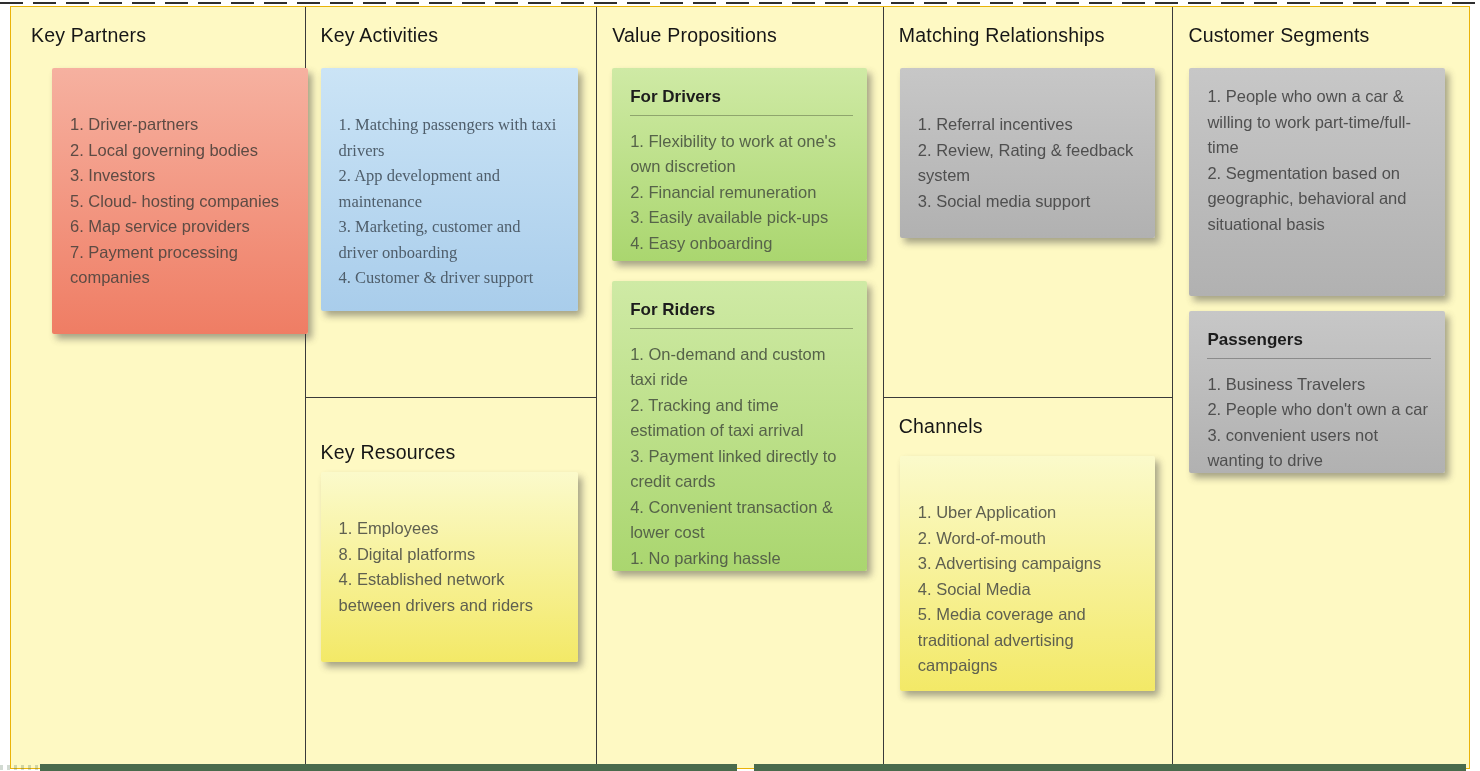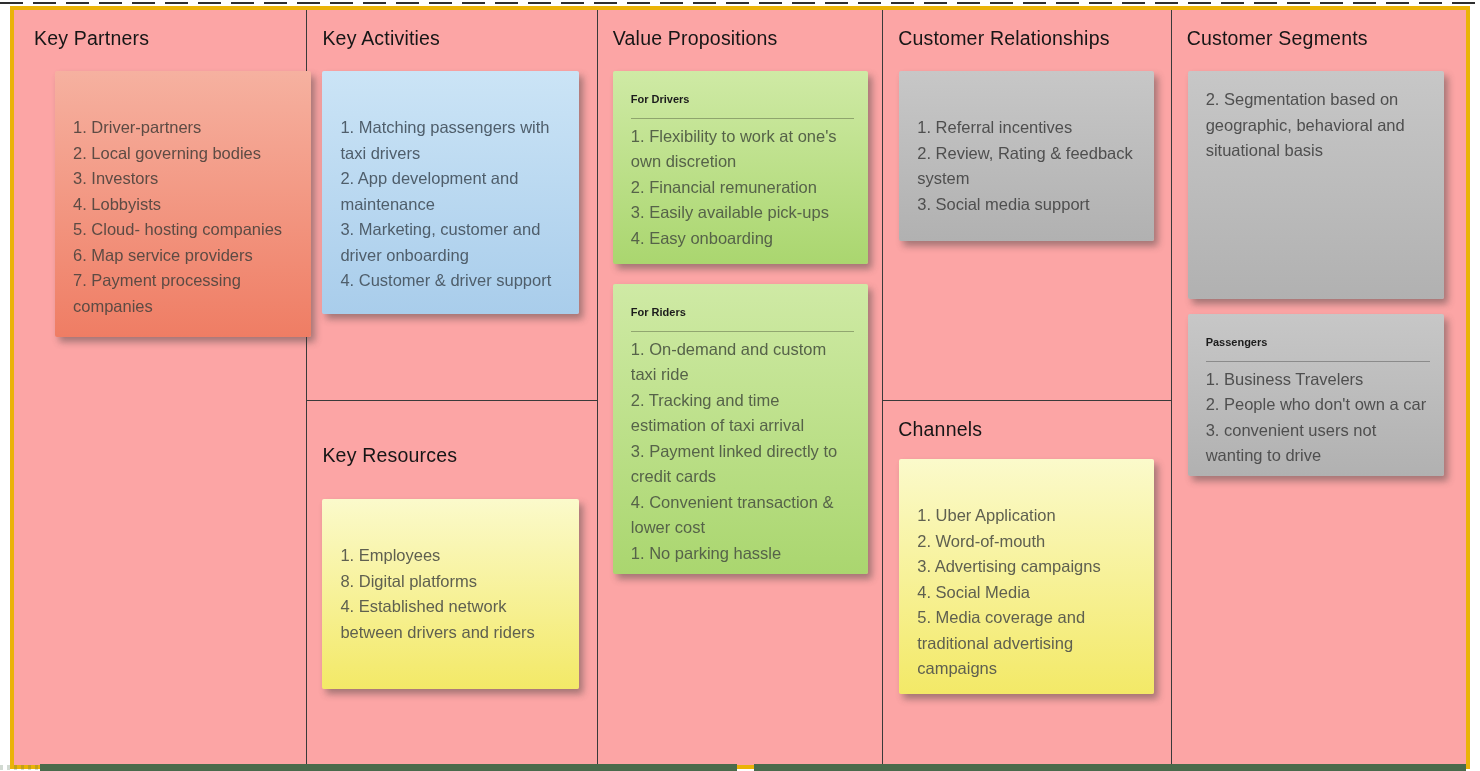--- a/index.html
+++ b/index.html
@@ -4,49 +4,49 @@
 <style>
   * { margin: 0; padding: 0; box-sizing: border-box; }
   html, body { width: 1480px; height: 771px; background: #ffffff; overflow: hidden;
     font-family: "Liberation Sans", sans-serif; }
   .page { position: relative; width: 1480px; height: 771px; background: #fff; }
 
   .top-dashes { position: absolute; left: 0; top: 2px; width: 1480px; height: 2px;
     background: repeating-linear-gradient(90deg, #2e2e2e 0 23px, transparent 23px 33px); }
 
   .grid { position: absolute; left: 10px; top: 6px; width: 1460px; height: 763px;
-    border: 4px solid #eab308; display: flex; background: #fca5a5; }
+    border: 1px solid #eab308; display: flex; background: #fef9c3; }
   .col { position: relative; height: 100%; border-right: 1px solid #3a3a3a; display: flex; flex-direction: column; }
   .col:last-child { border-right: none; }
   .col-1 { width: 295px; } .col-2 { width: 292px; gap: 26px; } .col-3 { width: 287px; }
   .col-4 { width: 290px; } .col-5 { width: 296px; }
   .cell { position: relative; }
   .cell-top { height: 391px; border-bottom: 1px solid #3a3a3a; }
   .cell-bottom { flex: 1; }
   .cell-full { height: 100%; }
 
   .cell-title { position: absolute; left: 20px; top: 17px; font-size: 19.5px; color: #161616; letter-spacing: .2px; }
   .col-2 .cell-title, .col-3 .cell-title, .col-4 .cell-title, .col-5 .cell-title { left: 15px; }
 
   .note { position: absolute; border-radius: 2px; box-shadow: 4px 5px 7px rgba(60,60,60,.45);
     font-size: 16.5px; line-height: 25.5px; padding: 44px 14px 14px 18px; }
   .note-red    { background: linear-gradient(180deg, #f6b1a0, #ef7d64); color: #5d4b44; }
   .note-blue   { background: linear-gradient(180deg, #cbe4f6, #a9cdeb); color: #4f5e6b; }
   .note-yellow { background: linear-gradient(180deg, #fbfacb, #f3e967); color: #5f6050; }
   .note-green  { background: linear-gradient(180deg, #cfeaa5, #aad66f); color: #566349; }
   .note-gray   { background: linear-gradient(180deg, #c7c7c7, #b1b1b1); color: #4f4f4f; }
   .note.headered { padding-top: 16px; }
-  .note-header { font-weight: bold; color: #1c1c1c; font-size: 11px; padding-bottom: 5px;
-    border-bottom: 1px solid rgba(0,0,0,.28); margin-bottom: 5px; }
+  .note-header { font-weight: bold; color: #1c1c1c; font-size: 17px; padding-bottom: 5px;
+    border-bottom: 1px solid rgba(0,0,0,.28); margin-bottom: 13px; }
   .note-item { white-space: normal; }
 
   
   .n-partners      { left: 20px; top: 61px;  width: 256px; height: 266px; margin-left: 21px; }
-  .n-activities    { left: 15px; top: 61px;  width: 257px; height: 243px; }
-  .n-resources     { left: 15px; top: 72px;  width: 257px; height: 190px; }
+  .n-activities    { left: 15px; top: 61px;  width: 257px; height: 243px; font-family: Liberation Serif, serif; }
+  .n-resources     { left: 15px; top: 48px;  width: 257px; height: 190px; }
   .n-vp-drivers    { left: 15px; top: 61px;  width: 255px; height: 193px; }
   .n-vp-riders     { left: 15px; top: 274px; width: 255px; height: 290px; }
   .n-relationships { left: 16px; top: 61px;  width: 255px; height: 170px; }
   .n-channels      { left: 16px; top: 58px;  width: 255px; height: 235px; }
   .n-seg-drivers   { left: 16px; top: 61px;  width: 256px; height: 228px; }
   .n-seg-pass      { left: 16px; top: 304px; width: 256px; height: 162px; }
 
   .bottom-bar { position: absolute; height: 7px; top: 764px; background: #4a6b4c; }
   .bar-left  { left: 40px;  width: 697px; }
   .bar-right { left: 754px; width: 712px; }
@@ -61,21 +61,20 @@
 
   <div class="grid">
 
     <div class="col col-1">
       <div class="cell cell-full">
         <div class="cell-title">Key Partners</div>
         <div class="note note-red n-partners">
           <div class="note-item">1. Driver-partners</div>
           <div class="note-item">2. Local governing bodies</div>
           <div class="note-item">3. Investors</div>
-          <div class="note-item">4. Lobbyists</div>
           <div class="note-item">5. Cloud- hosting companies</div>
           <div class="note-item">6. Map service providers</div>
           <div class="note-item">7. Payment processing companies</div>
         </div>
       </div>
     </div>
 
     <div class="col col-2">
       <div class="cell cell-top">
         <div class="cell-title">Key Activities</div>
@@ -112,21 +111,21 @@
           <div class="note-item">2. Tracking and time estimation of taxi arrival</div>
           <div class="note-item">3. Payment linked directly to credit cards</div>
           <div class="note-item">4. Convenient transaction &amp; lower cost</div>
           <div class="note-item">1. No parking hassle</div>
         </div>
       </div>
     </div>
 
     <div class="col col-4">
       <div class="cell cell-top">
-        <div class="cell-title">Customer Relationships</div>
+        <div class="cell-title">Matching Relationships</div>
         <div class="note note-gray n-relationships">
           <div class="note-item">1. Referral incentives</div>
           <div class="note-item">2. Review, Rating &amp;  feedback system</div>
           <div class="note-item">3. Social media support</div>
         </div>
       </div>
       <div class="cell cell-bottom">
         <div class="cell-title">Channels</div>
         <div class="note note-yellow n-channels">
           <div class="note-item">1. Uber Application</div>
@@ -135,20 +134,21 @@
           <div class="note-item">4. Social Media</div>
           <div class="note-item">5. Media coverage and traditional advertising campaigns</div>
         </div>
       </div>
     </div>
 
     <div class="col col-5">
       <div class="cell cell-full">
         <div class="cell-title">Customer Segments</div>
         <div class="note note-gray headered n-seg-drivers">
+          <div class="note-item">1. People who own a car &amp; willing to work part-time/full-time</div>
           <div class="note-item">2. Segmentation based on geographic, behavioral and situational basis</div>
         </div>
         <div class="note note-gray headered n-seg-pass">
           <div class="note-header">Passengers</div>
           <div class="note-item">1. Business Travelers</div>
           <div class="note-item">2. People who don't own a car</div>
           <div class="note-item">3. convenient users not wanting to drive</div>
         </div>
       </div>
     </div>

